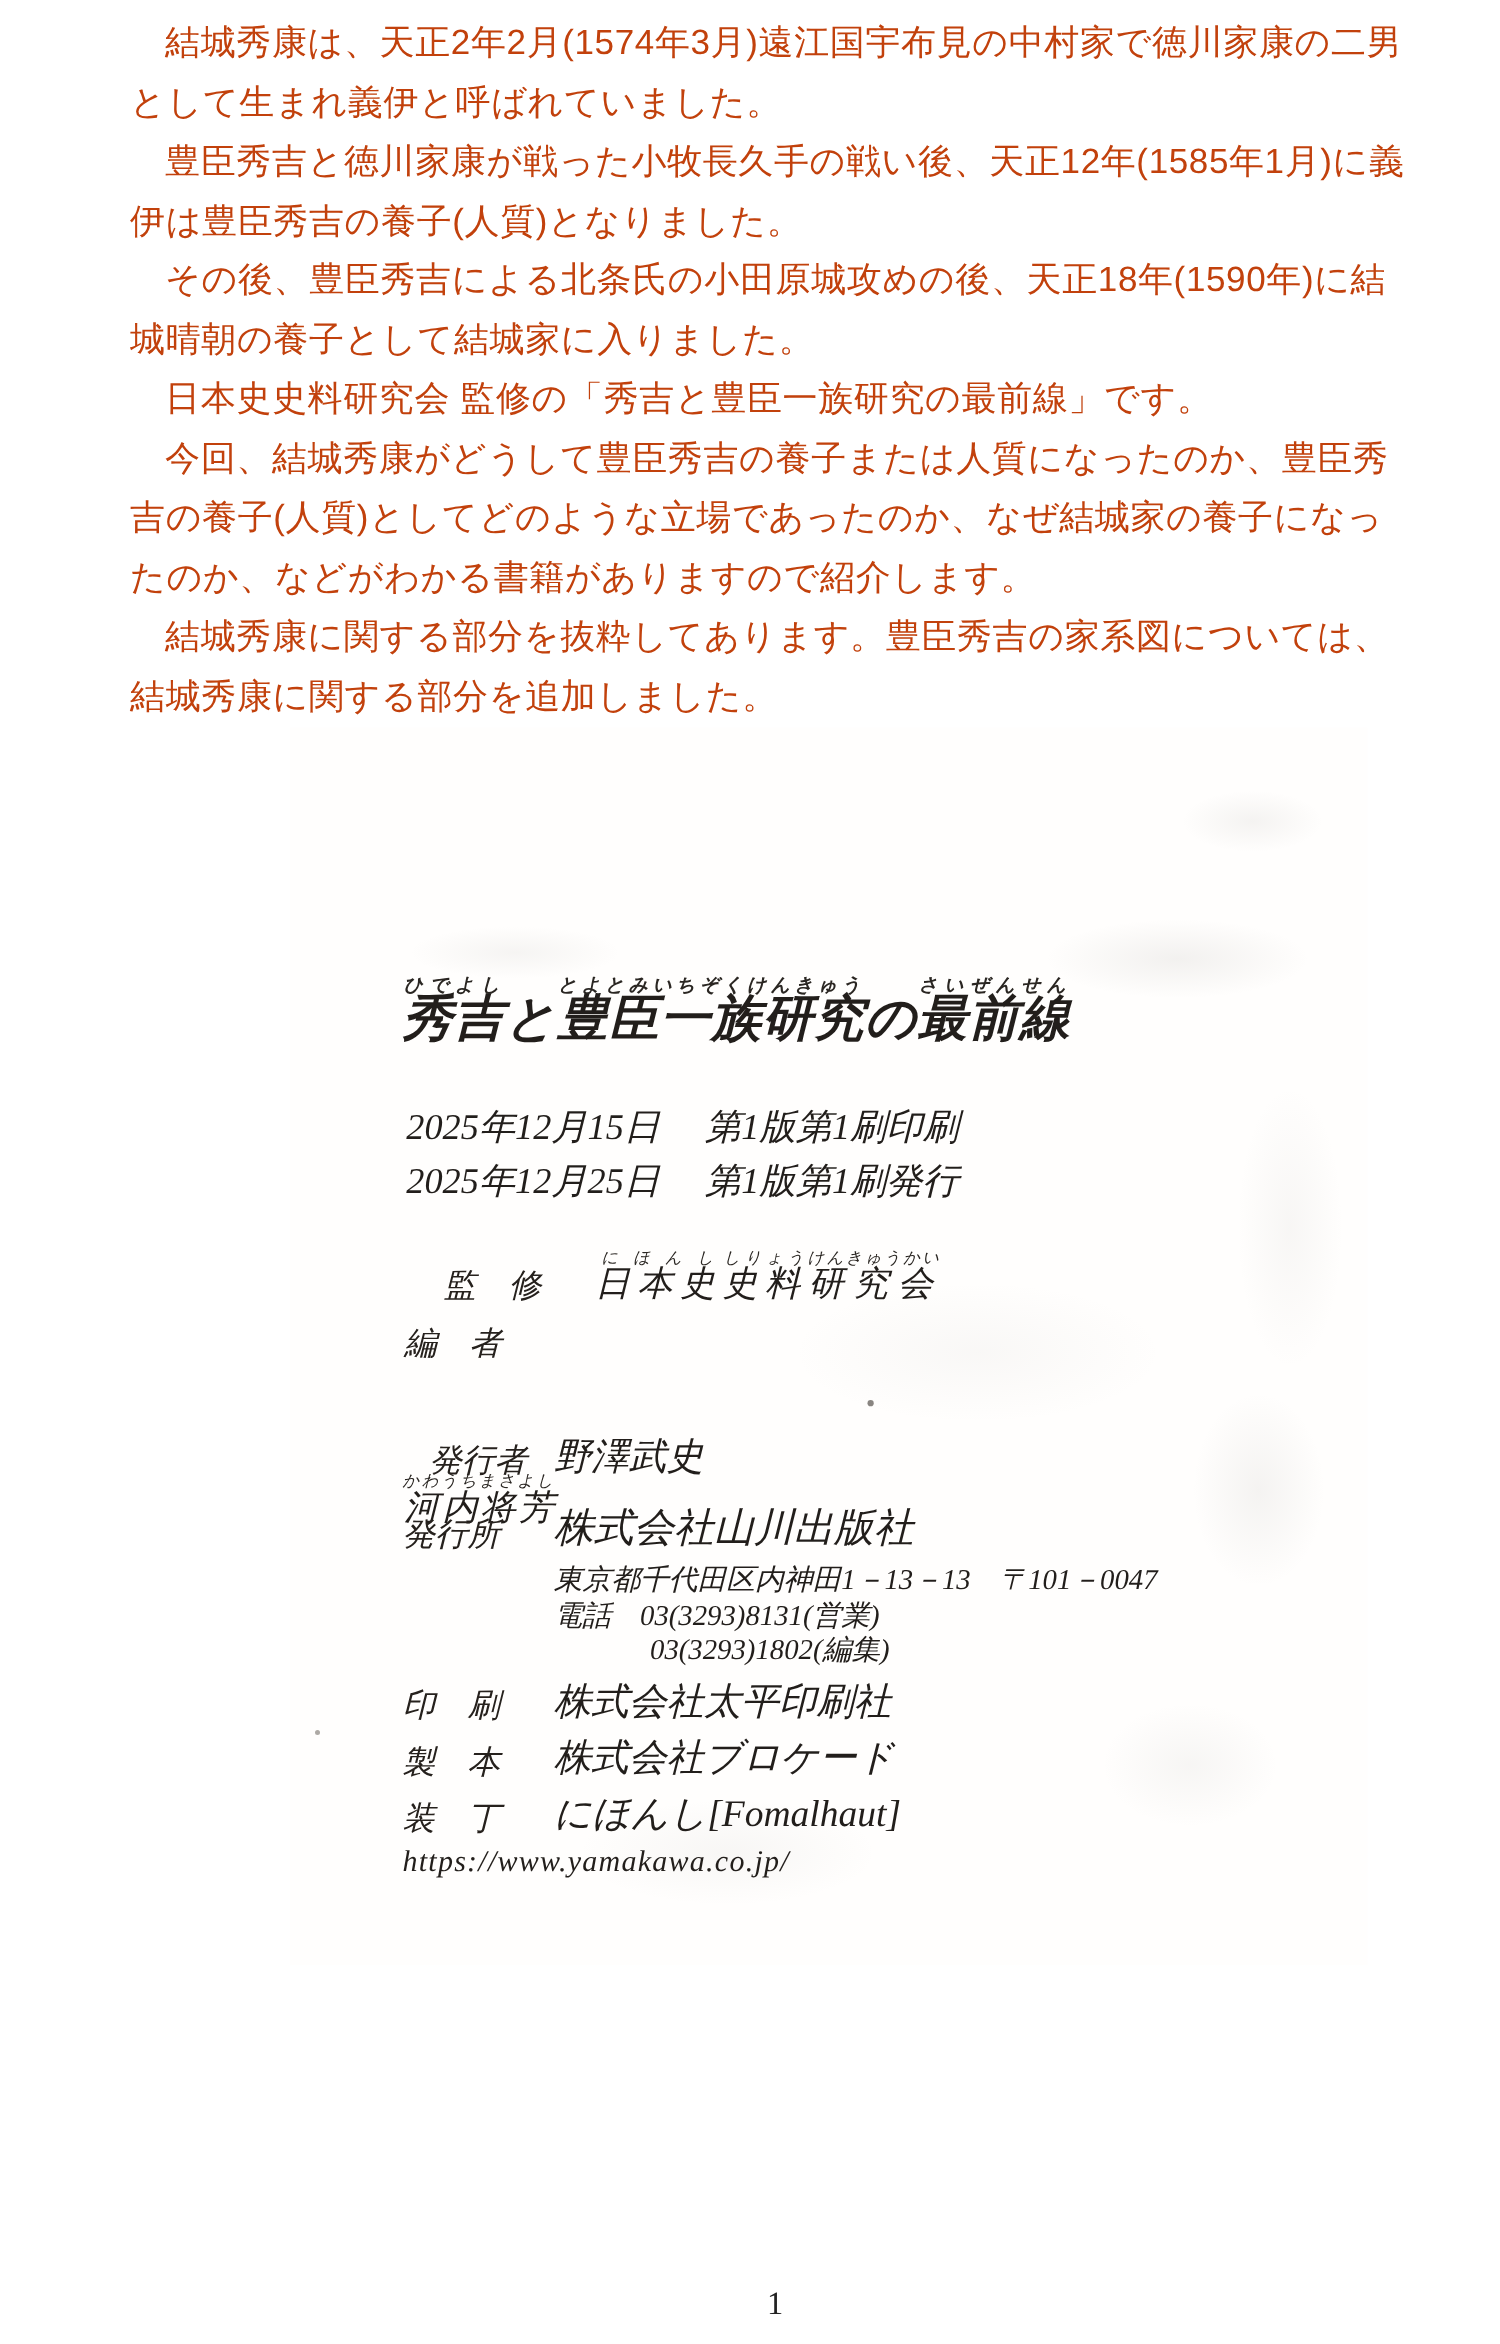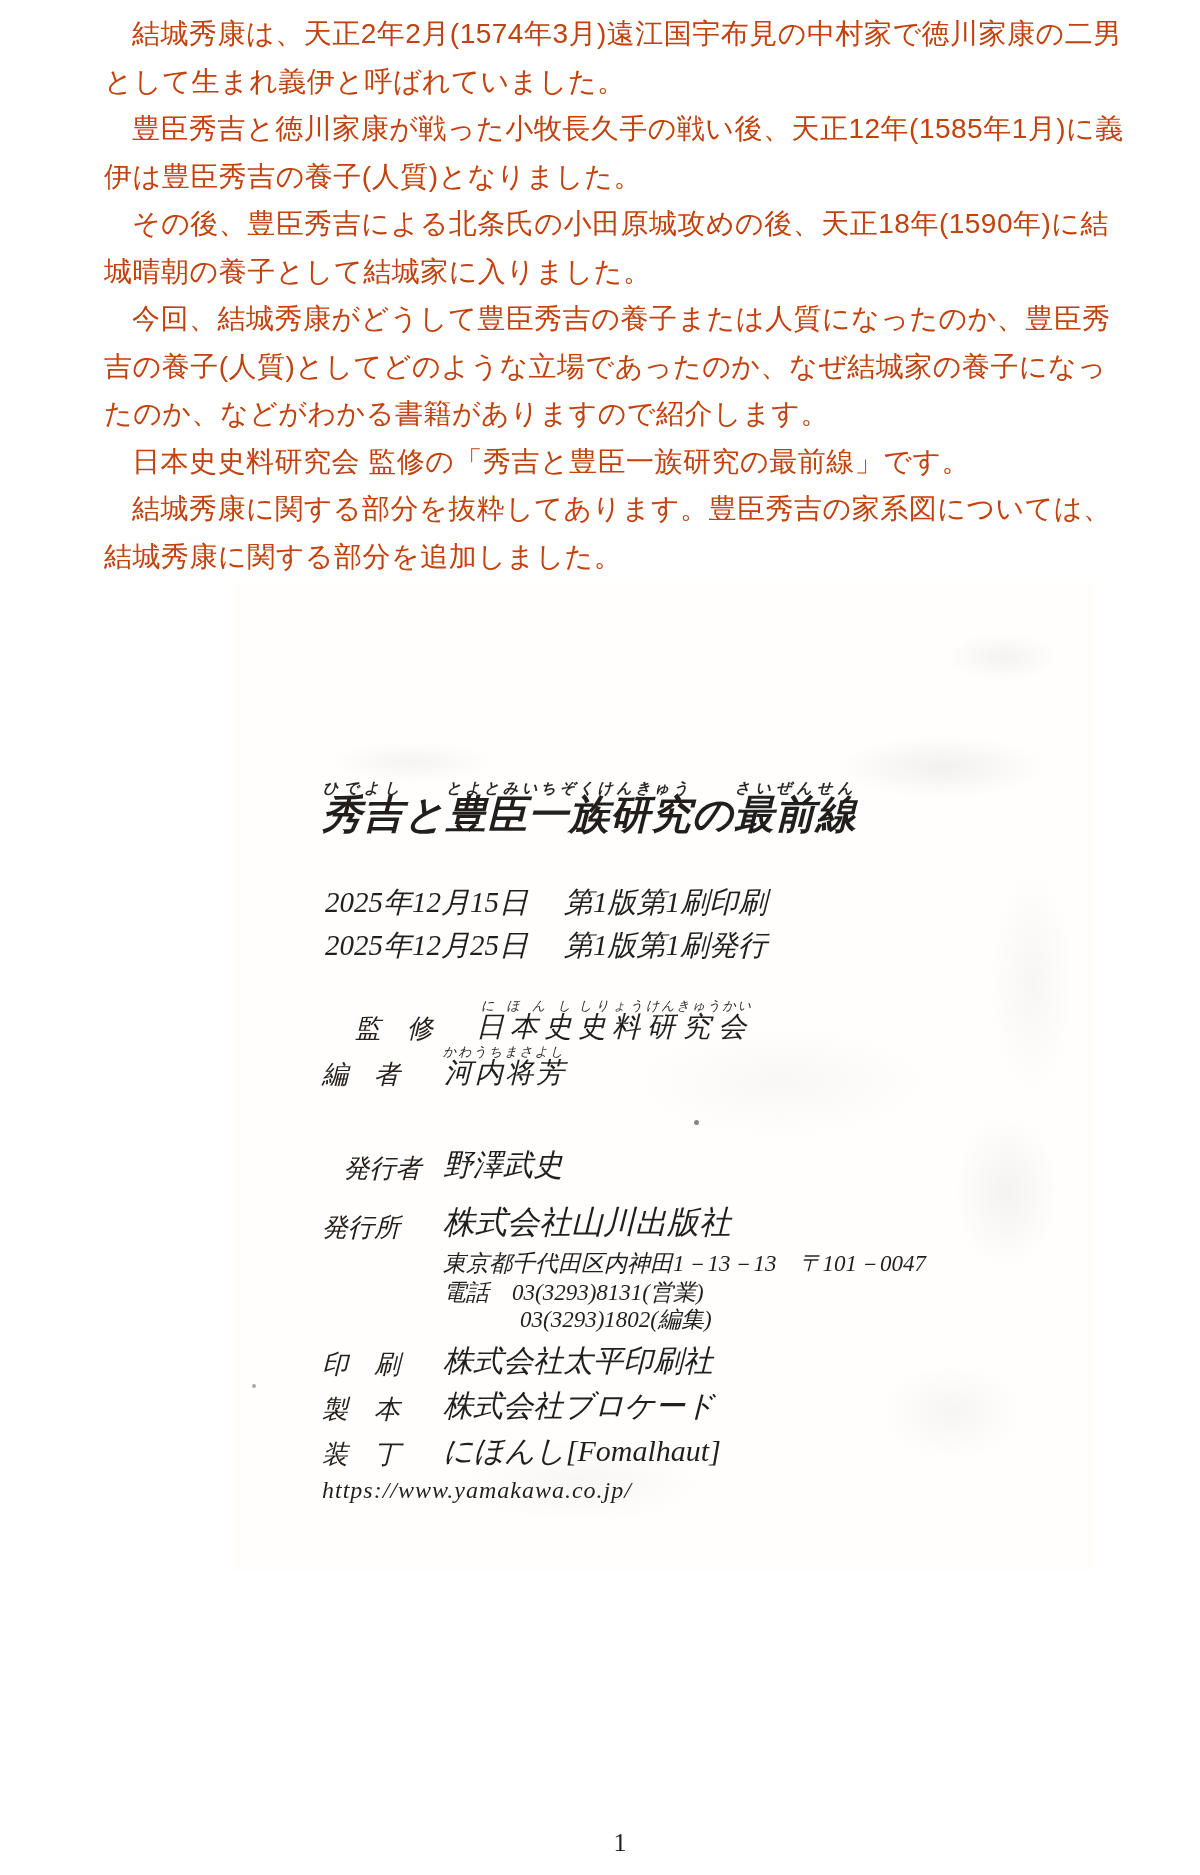--- a/index.html
+++ b/index.html
@@ -42,21 +42,21 @@
   .c-title{position:absolute;left:0;top:-4px;font-size:40px;font-weight:600;letter-spacing:1px;white-space:nowrap;}
   .c-title ruby rt{font-size:15px;font-weight:600;letter-spacing:3px;}
   .c-dates{position:absolute;left:3px;top:96px;font-size:29px;}
   .c-date-line{display:flex;gap:36px;line-height:43px;white-space:nowrap;}
   .c-row{position:absolute;left:0;display:flex;align-items:flex-end;white-space:nowrap;}
   .c-label{width:121px;font-size:26px;flex:0 0 121px;color:#26211d;}
   .c-value{font-size:30px;}
   .c-value-ruby{font-size:28px;}
   .ls-wide{letter-spacing:6px;}
   .row-sup{top:214px;margin-left:33px;}
-  .row-ed{top:260px;}
+  .row-ed{top:272px;flex-direction:column;}
   .row-pubperson{top:360px;text-align:center;}
   .row-pubco{top:416px;}
   .row-pubco .c-value{font-size:32px;}
   .c-address{position:absolute;left:121px;top:463px;font-size:23px;white-space:nowrap;}
   .c-phone1{position:absolute;left:121px;top:492px;font-size:23px;white-space:nowrap;}
   .c-phone2{position:absolute;left:198px;top:519px;font-size:23px;white-space:nowrap;}
   .row-print{top:556px;justify-content:space-between;}
   .row-bind{top:601px;}
   .row-design{top:646px;}
   .c-url{position:absolute;left:0;top:692px;font-size:24px;letter-spacing:1px;}
@@ -66,22 +66,22 @@
     font-size:26px;font-family:"Liberation Serif","DejaVu Serif",serif;color:#222;
   }
 </style>
 </head>
 <body>
 
 <div class="body-block">
   <p>結城秀康は、天正2年2月(1574年3月)遠江国宇布見の中村家で徳川家康の二男として生まれ義伊と呼ばれていました。</p>
   <p>豊臣秀吉と徳川家康が戦った小牧長久手の戦い後、天正12年(1585年1月)に義伊は豊臣秀吉の養子(人質)となりました。</p>
   <p>その後、豊臣秀吉による北条氏の小田原城攻めの後、天正18年(1590年)に結城晴朝の養子として結城家に入りました。</p>
+  <p>日本史史料研究会 監修の「秀吉と豊臣一族研究の最前線」です。</p>
   <p>今回、結城秀康がどうして豊臣秀吉の養子または人質になったのか、豊臣秀吉の養子(人質)としてどのような立場であったのか、なぜ結城家の養子になったのか、などがわかる書籍がありますので紹介します。</p>
-  <p>日本史史料研究会 監修の「秀吉と豊臣一族研究の最前線」です。</p>
   <p>結城秀康に関する部分を抜粋してあります。豊臣秀吉の家系図については、結城秀康に関する部分を追加しました。</p>
 </div>
 
 <div class="scan-texture"></div>
 <div class="speck1"></div>
 <div class="speck2"></div>
 
 <div class="colophon">
 
   <div class="c-title">

